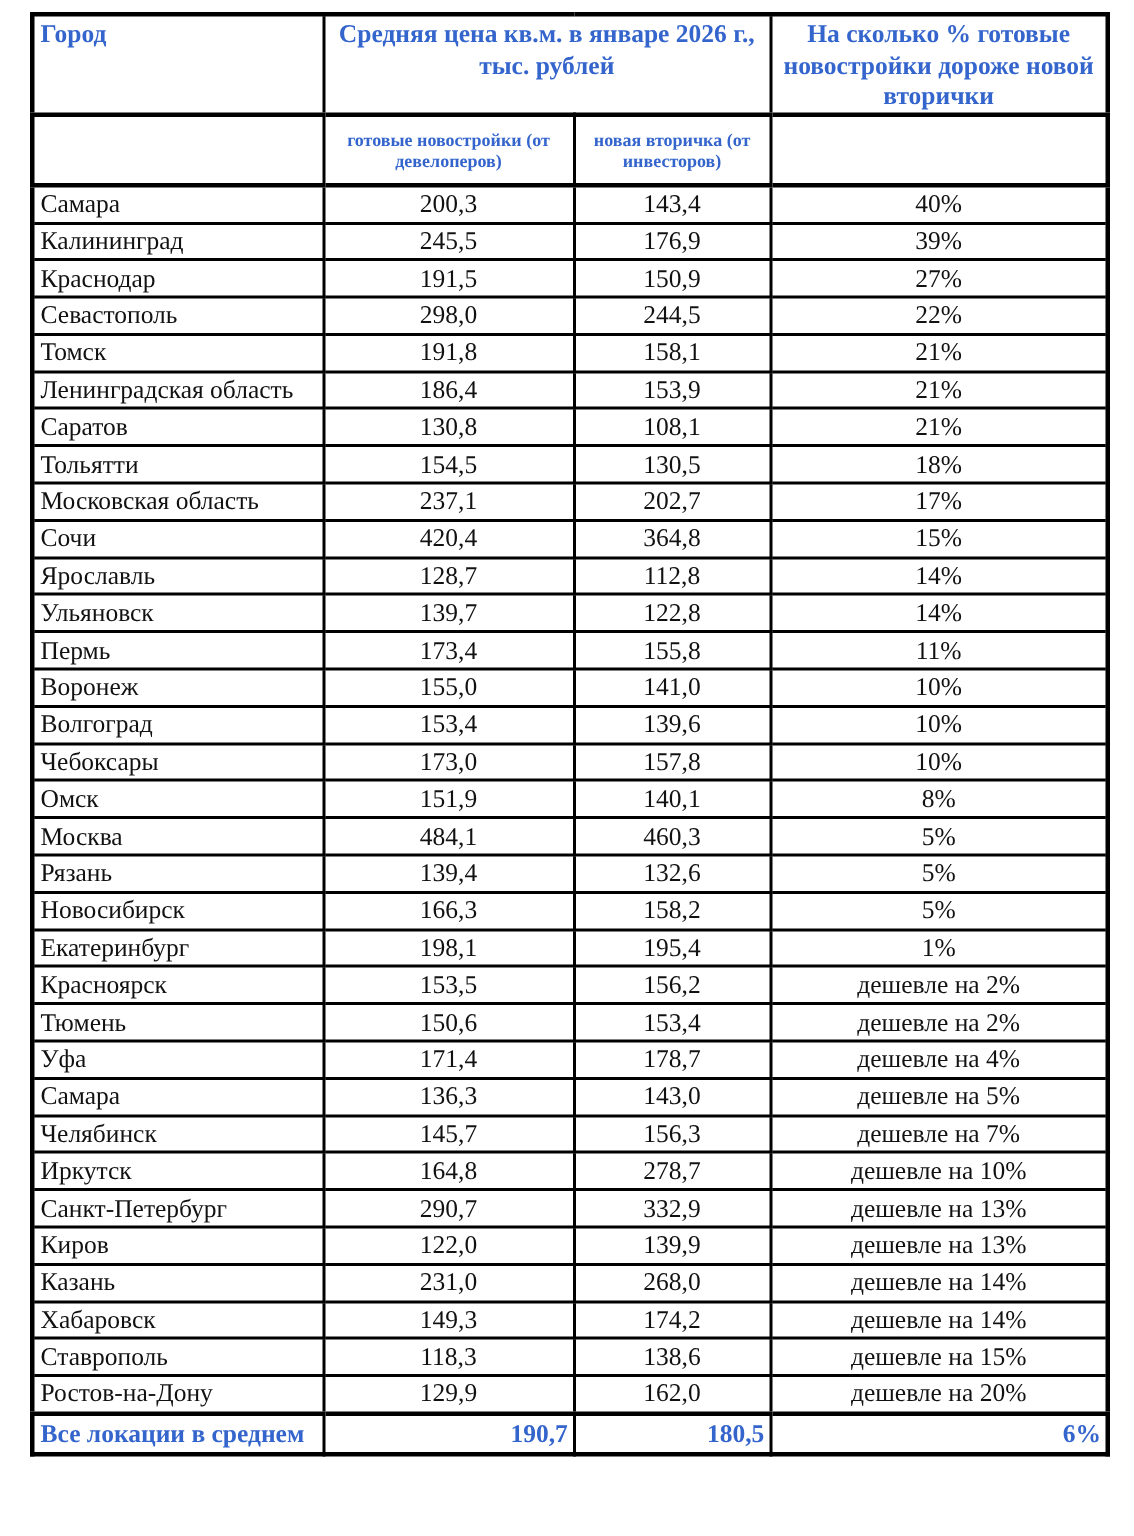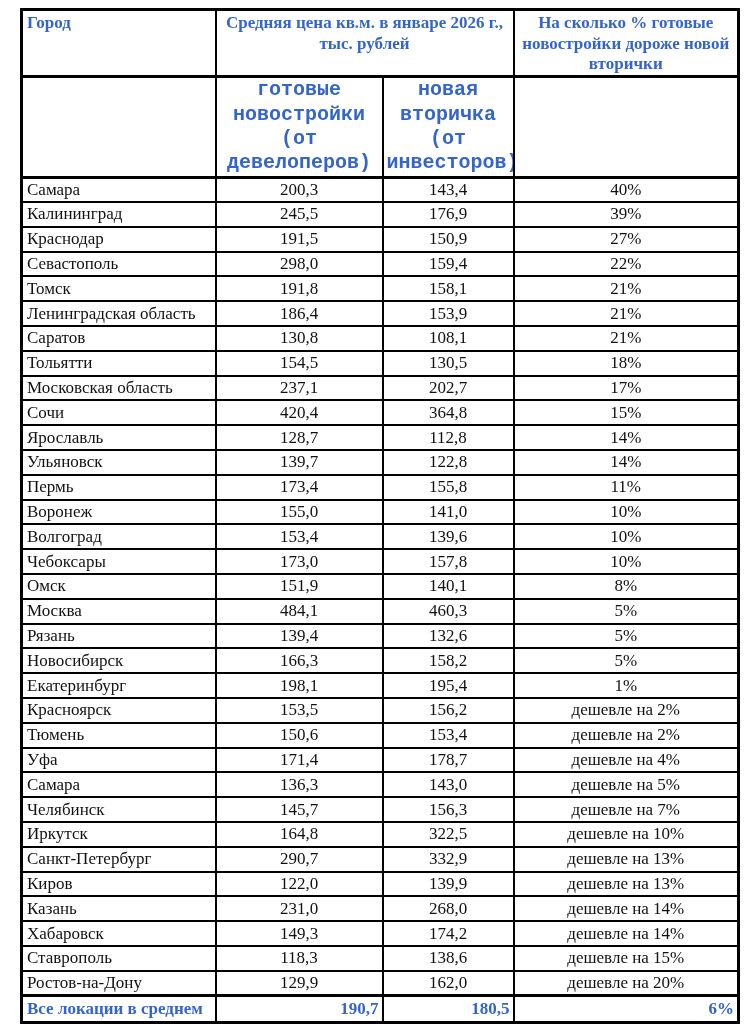--- a/index.html
+++ b/index.html
@@ -29,21 +29,21 @@
     color: var(--accent);
     font-weight: bold;
     vertical-align: top;
     text-align: center;
     line-height: 1.22;
     padding-top: 2px;
   }
   thead tr.hrow1 { height: 62px; }
   thead tr.hrow2 { height: 47px; }
   thead tr.hrow1 th { border-bottom-width: 3px; }
-  thead tr.hrow2 th { border-bottom-width: 3px; vertical-align: middle; padding-top: 0; font-size: 20px; font-family: Liberation Mono, monospace; }
+  thead tr.hrow2 th { border-bottom-width: 3px; vertical-align: middle; padding-top: 0; font-size: 12px; }
   thead th.city-head { text-align: left; padding-left: 4px; }
   tbody.data tr { height: 24.8px; }
   tbody.data td { vertical-align: middle; white-space: nowrap; }
   td.city { text-align: left; padding-left: 4px; margin-left: 28px; }
   td.num, td.pct { text-align: center; }
   tbody.summary tr { height: 27px; }
   tbody.summary td {
     color: var(--accent);
     font-weight: bold;
     border-top-width: 3px;
@@ -92,21 +92,21 @@
         </tr>
         <tr>
           <td class="city">Краснодар</td>
           <td class="num">191,5</td>
           <td class="num">150,9</td>
           <td class="pct">27%</td>
         </tr>
         <tr>
           <td class="city">Севастополь</td>
           <td class="num">298,0</td>
-          <td class="num">159,4</td>
+          <td class="num">244,5</td>
           <td class="pct">22%</td>
         </tr>
         <tr>
           <td class="city">Томск</td>
           <td class="num">191,8</td>
           <td class="num">158,1</td>
           <td class="pct">21%</td>
         </tr>
         <tr>
           <td class="city">Ленинградская область</td>
@@ -230,21 +230,21 @@
         </tr>
         <tr>
           <td class="city">Челябинск</td>
           <td class="num">145,7</td>
           <td class="num">156,3</td>
           <td class="pct">дешевле на 7%</td>
         </tr>
         <tr>
           <td class="city">Иркутск</td>
           <td class="num">164,8</td>
-          <td class="num">322,5</td>
+          <td class="num">278,7</td>
           <td class="pct">дешевле на 10%</td>
         </tr>
         <tr>
           <td class="city">Санкт-Петербург</td>
           <td class="num">290,7</td>
           <td class="num">332,9</td>
           <td class="pct">дешевле на 13%</td>
         </tr>
         <tr>
           <td class="city">Киров</td>

